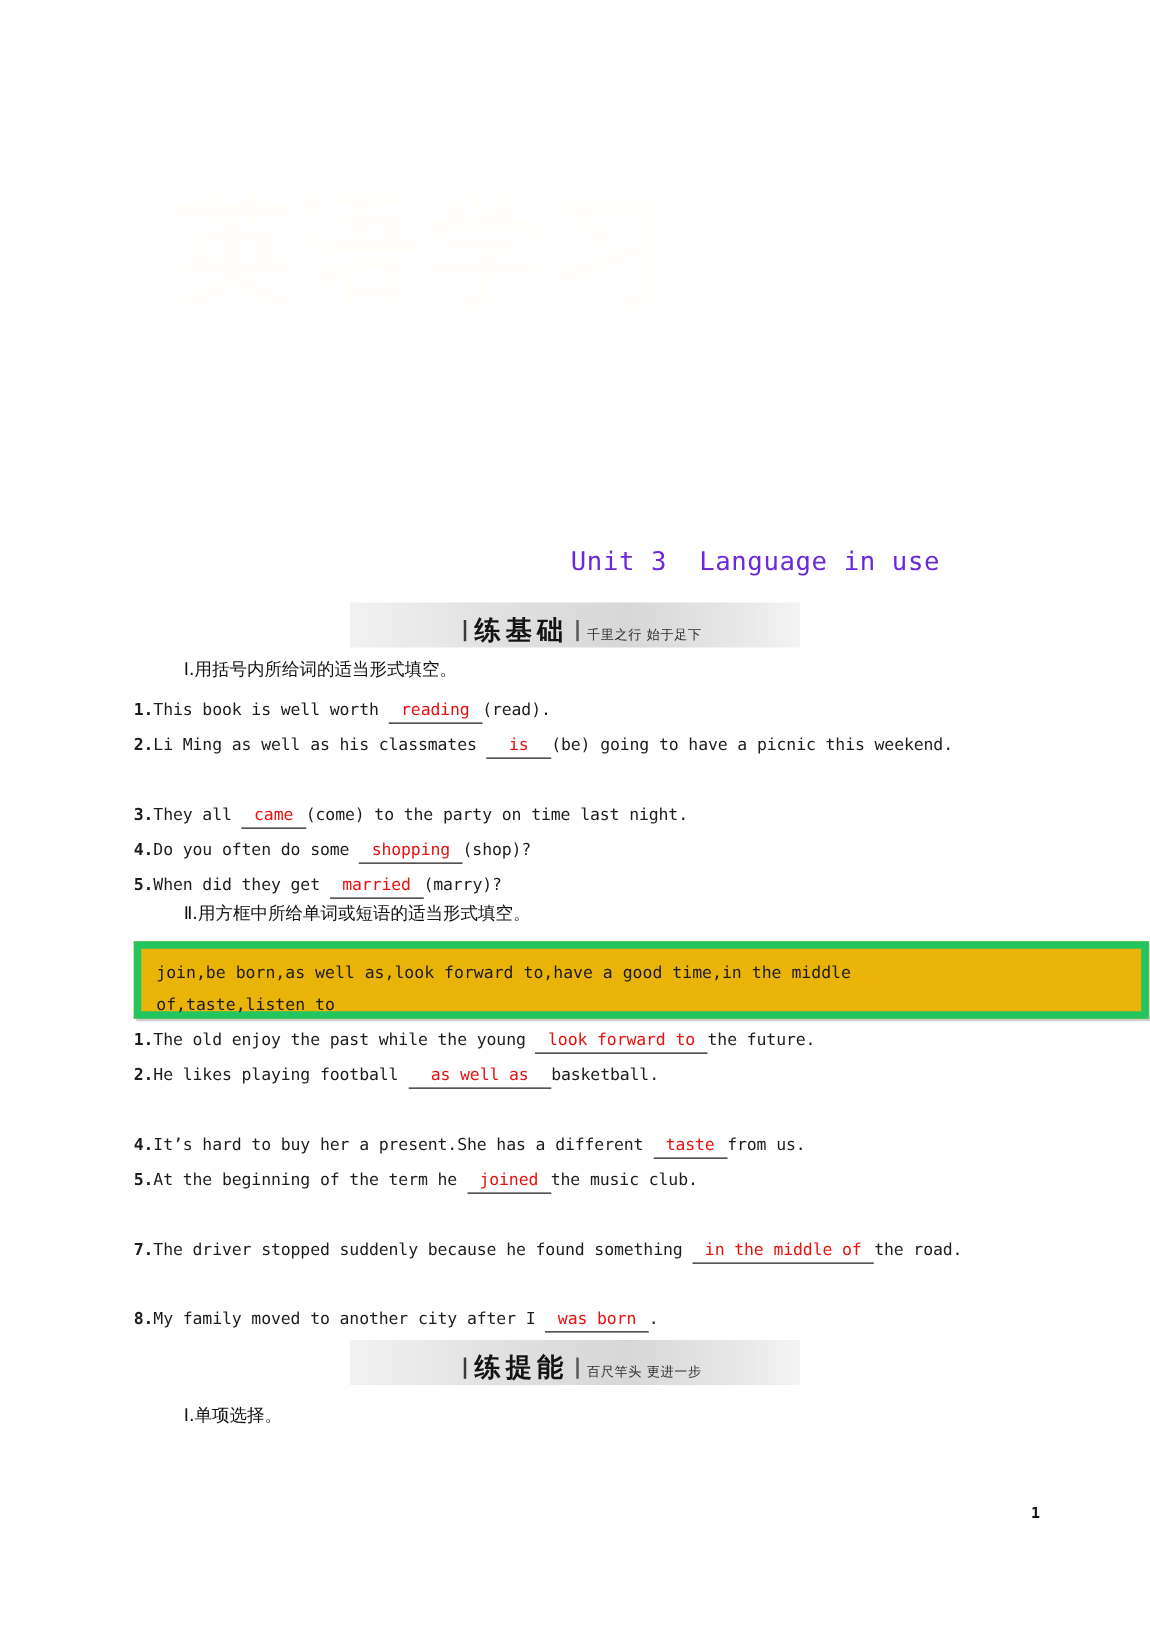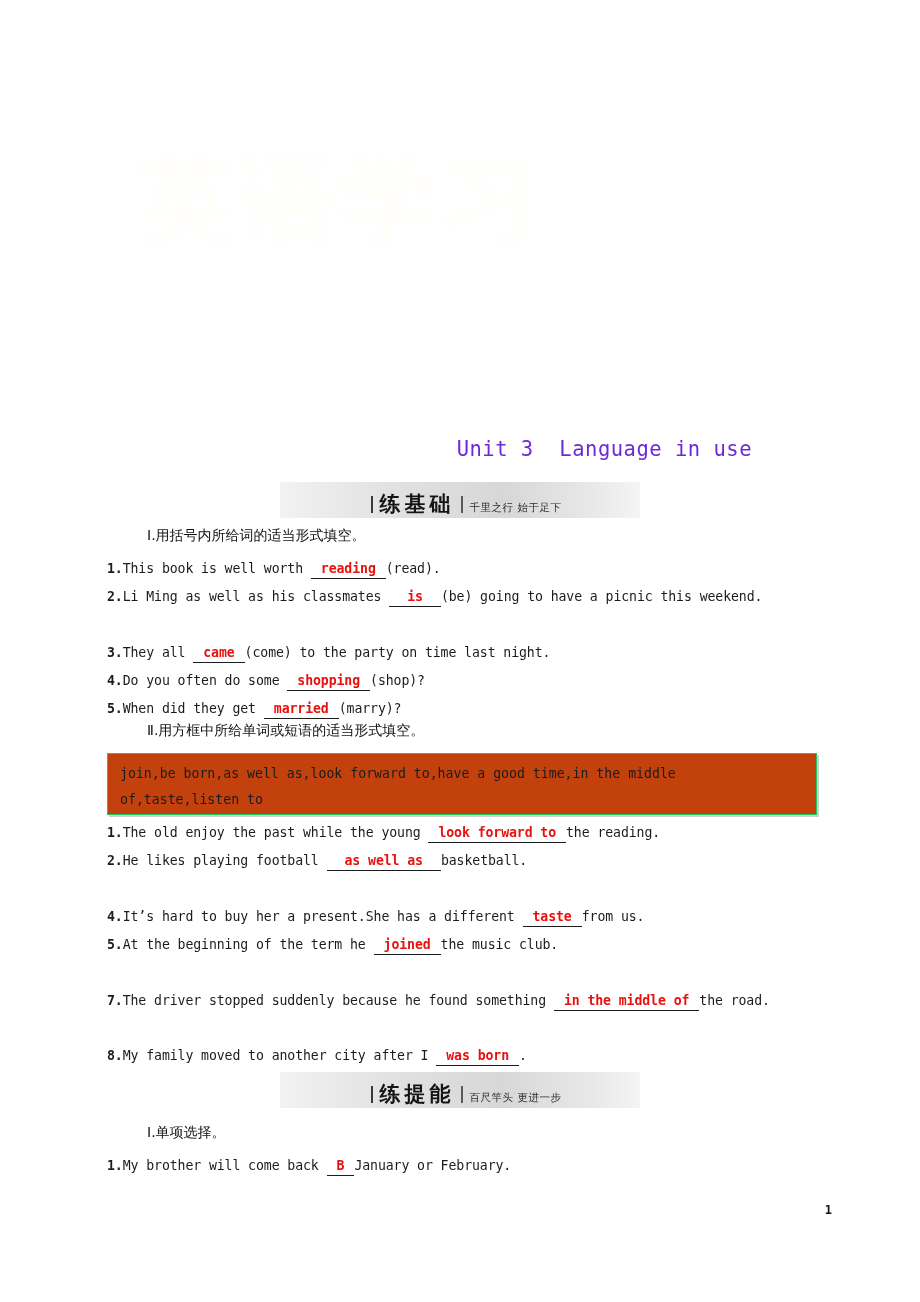--- a/index.html
+++ b/index.html
@@ -119,39 +119,39 @@
     color: #1c1c1c;
     white-space: normal;
     letter-spacing: -0.1px;
   }
   .qnum {
     font-weight: bold;
     font-family: "DejaVu Sans Mono", "Liberation Mono", monospace;
   }
   .ans {
     color: #e8110f;
-    font-weight: bold;
+    font-weight: normal;
     border-bottom: 1.4px solid #1c1c1c;
     padding: 0 6px 1px 6px;
     display: inline-block;
     line-height: 16px;
   }
   .ans.wide  { padding: 0 18px 1px 18px; }
   .ans.med   { padding: 0 10px 1px 10px; }
 
   
   .wordbox {
     position: absolute;
     left: 107px;
     top: 753px;
-    width: 710px;
+    width: 812px;
     height: 62px;
-    border: 1px solid #22c55e;
+    border: 6px solid #22c55e;
     box-shadow: 2px 2px 0 #cfcfcf;
-    background: #c2410c;
+    background: #eab308;
     box-sizing: border-box;
   }
   .wordbox-text {
     position: absolute;
     left: 12px;
     top: 7px;
     width: 680px;
     font-family: "DejaVu Sans Mono", "Liberation Mono", monospace;
     font-size: 13.2px;
     line-height: 26px;
@@ -208,21 +208,21 @@
     <span class="qnum">5.</span><span>When did they get </span><span class="ans med">married</span><span>(marry)?</span>
   </div>
 
   <div class="cn-head" style="top:722px">Ⅱ.用方框中所给单词或短语的适当形式填空。</div>
 
   <div class="wordbox">
     <div class="wordbox-text">join,be born,as well as,look forward to,have a good time,in the middle of,taste,listen to</div>
   </div>
 
   <div class="qline" style="top:819px">
-    <span class="qnum">1.</span><span>The old enjoy the past while the young </span><span class="ans med">look forward to</span><span>the reading.</span>
+    <span class="qnum">1.</span><span>The old enjoy the past while the young </span><span class="ans med">look forward to</span><span>the future.</span>
   </div>
 
   <div class="qline" style="top:847px">
     <span class="qnum">2.</span><span>He likes playing football </span><span class="ans wide">as well as</span><span>basketball.</span>
   </div>
 
 
   <div class="qline" style="top:903px">
     <span class="qnum">4.</span><span>It’s hard to buy her a present.She has a different </span><span class="ans med">taste</span><span>from us.</span>
   </div>
@@ -244,19 +244,16 @@
     <div class="banner-inner">
       <span class="bar"></span>
       <span class="banner-main">练提能</span>
       <span class="bar thin"></span>
       <span class="banner-sub">百尺竿头  更进一步</span>
     </div>
   </div>
 
   <div class="cn-head" style="top:1124px">Ⅰ.单项选择。</div>
 
-  <div class="qline" style="top:1152px">
-    <span class="qnum">1.</span><span>My brother will come back </span><span class="ans med">B</span><span>January or February.</span>
-  </div>
 
   <div class="page-num">1</div>
 
 </div>
 
 </body></html>

